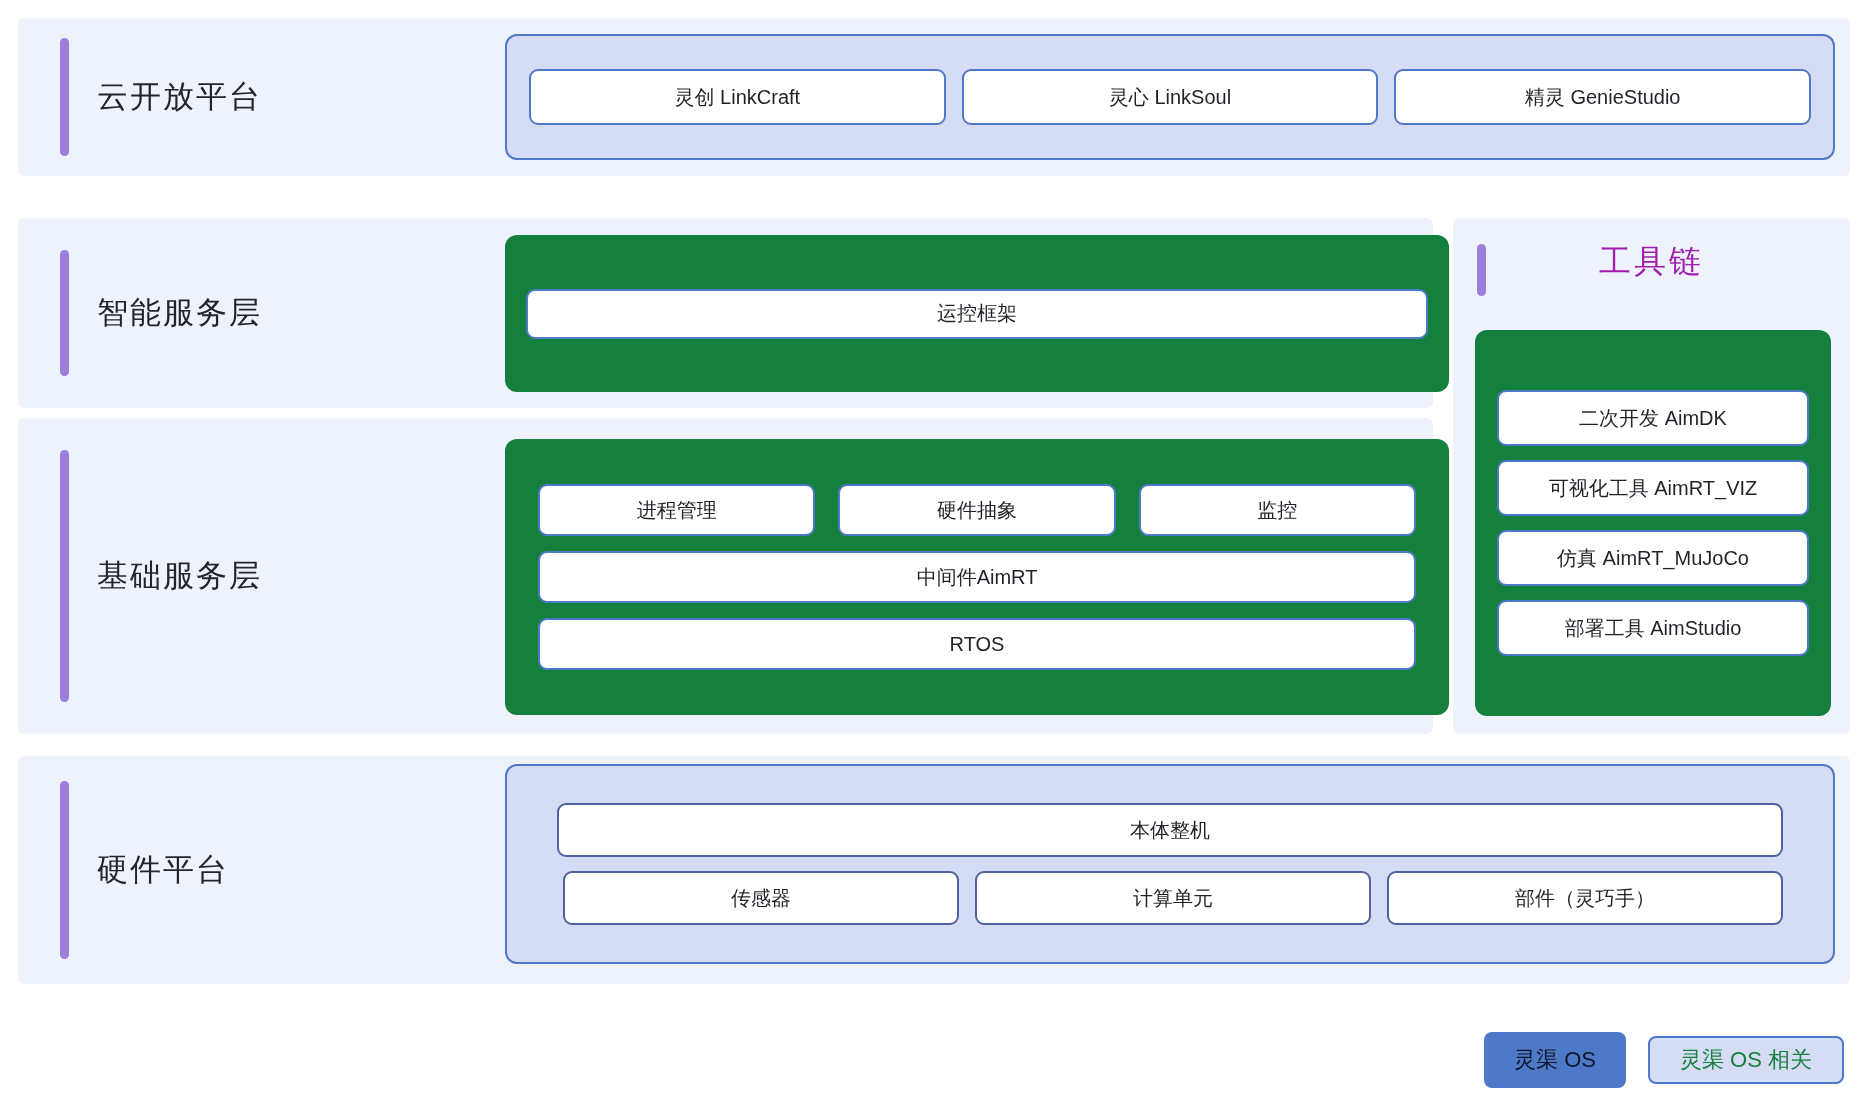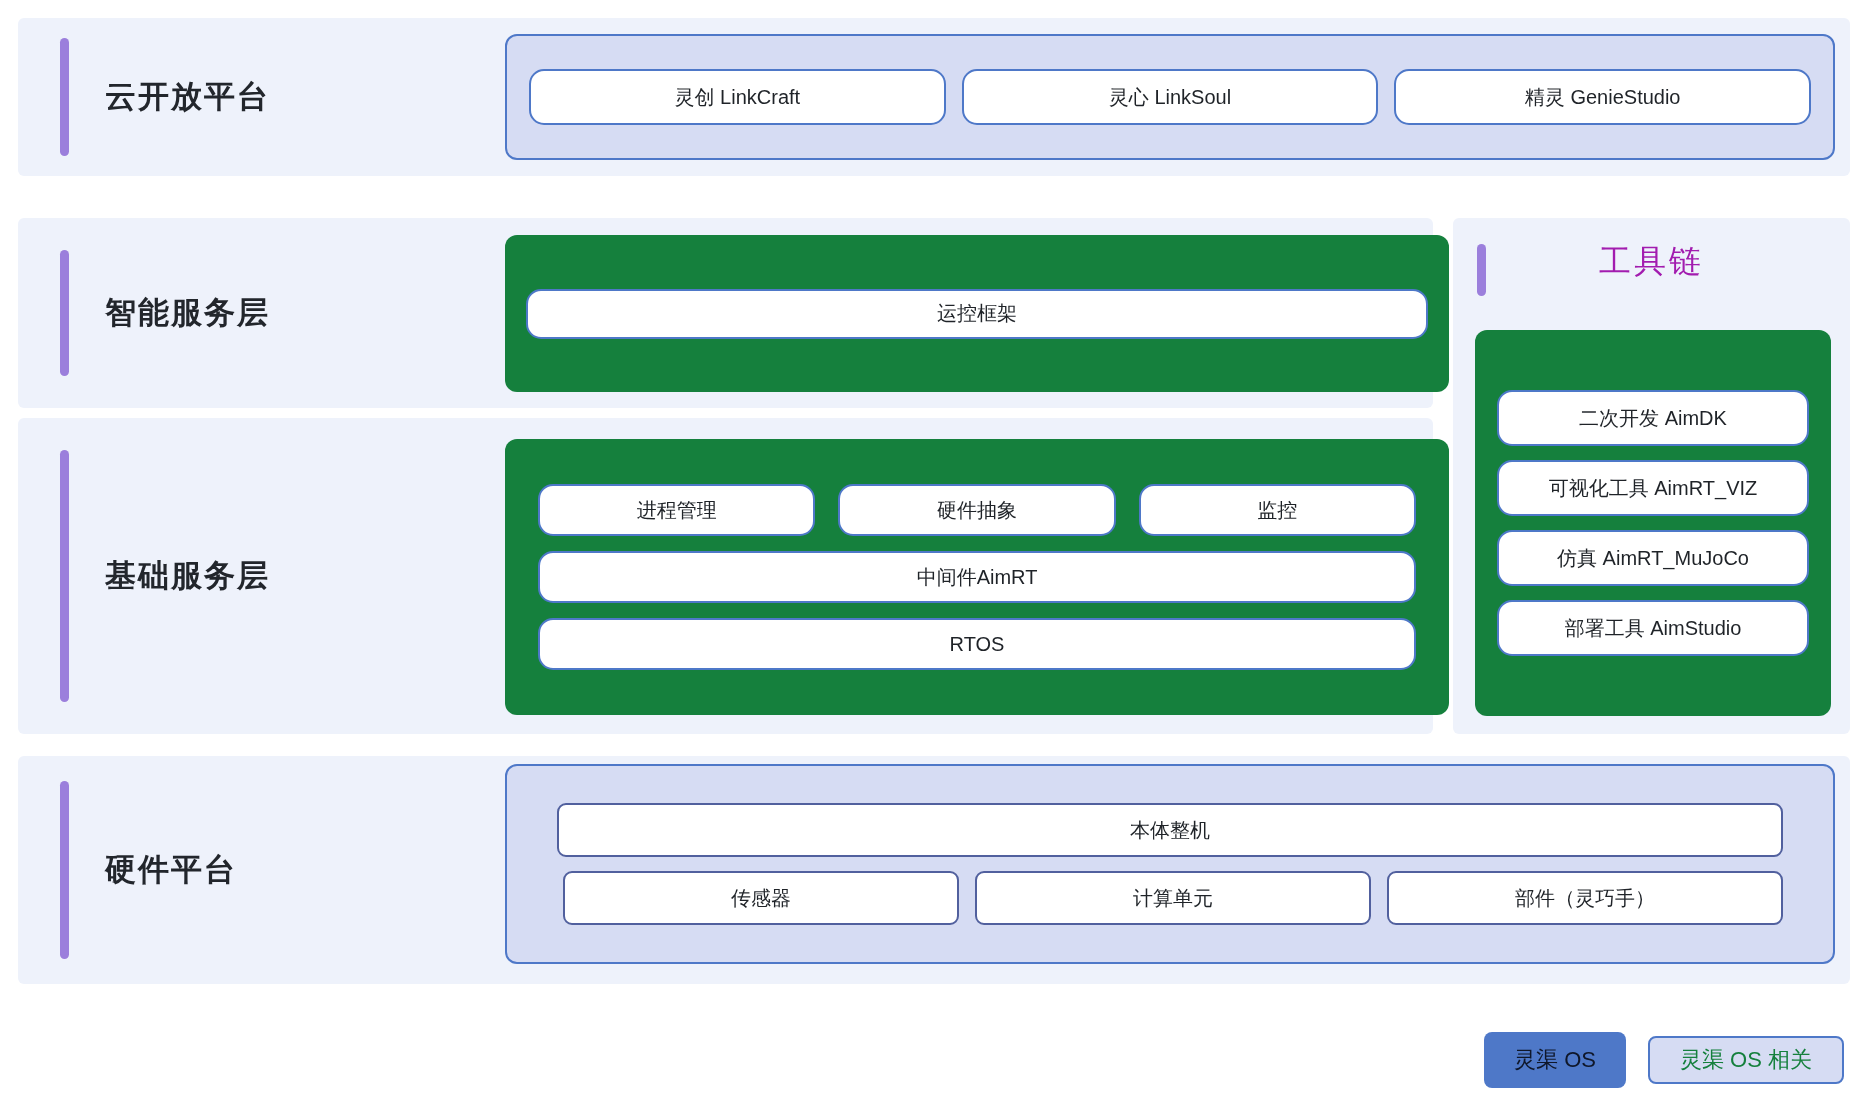--- a/index.html
+++ b/index.html
@@ -24,42 +24,42 @@
     flex:0 0 480px;
     height:100%;
     padding-left:42px;
     box-sizing:border-box;
   }
   .vbar{
     width:9px;border-radius:6px;background:#9b7fdc;
     flex:0 0 9px;
   }
   .band-title{
-    font-size:31px;font-weight:bold;letter-spacing:2px;
-    margin-left:36px;color:#22262c;white-space:nowrap;
+    font-size:31px;font-weight:normal;letter-spacing:2px;
+    margin-left:28px;color:#22262c;white-space:nowrap;
   }
 
   
   .panel-light{
     background:#d6dcf3;
     border:2px solid #4e78c8;
     border-radius:12px;
     box-sizing:border-box;
   }
   .panel-solid{
     background:#15803d;
     border-radius:12px;
     box-sizing:border-box;
   }
 
   
   .chip{
     background:#ffffff;
     border:2px solid #4e78c8;
-    border-radius:15px;
+    border-radius:9px;
     display:flex;align-items:center;justify-content:center;
     font-size:20px;color:#1f2328;
     box-sizing:border-box;
     text-align:center;
   }
   .chip-thin{
     background:#ffffff;
     border:2px solid #51609e;
     border-radius:9px;
     display:flex;align-items:center;justify-content:center;

